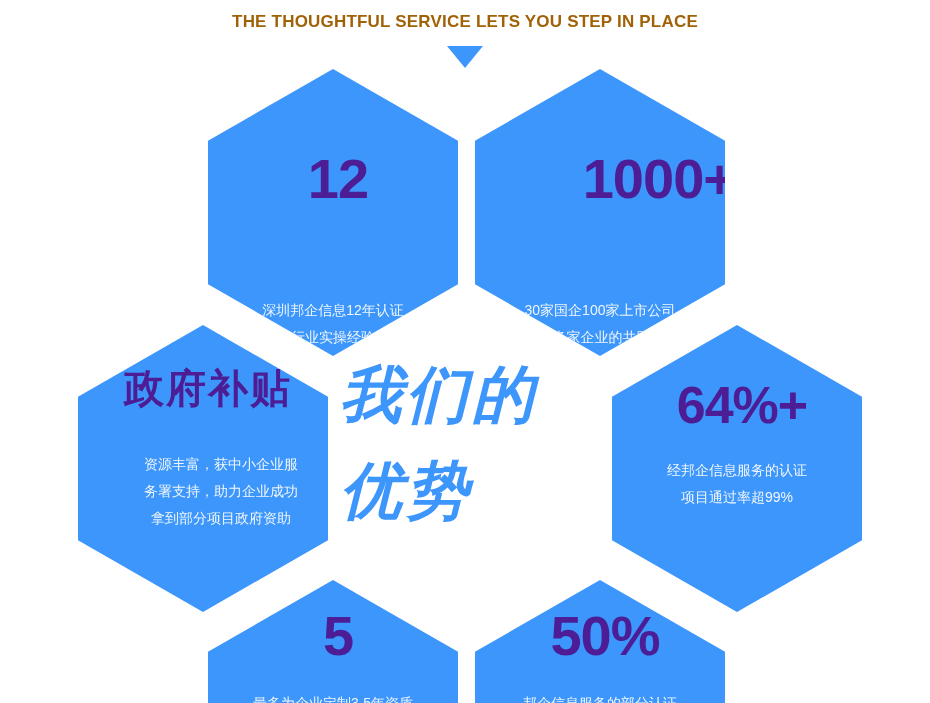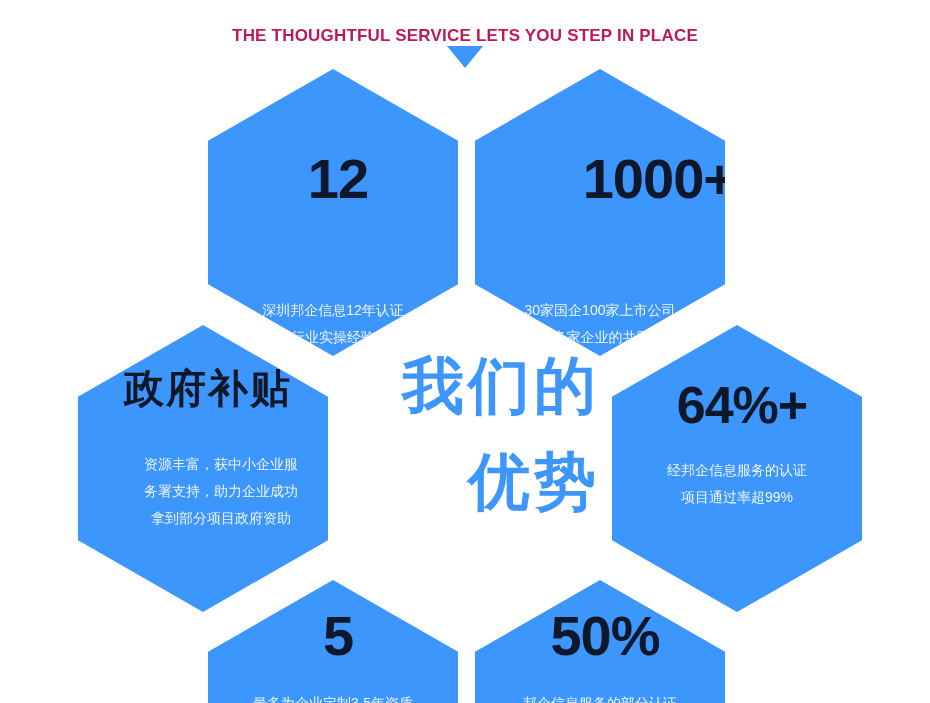--- a/index.html
+++ b/index.html
@@ -20,24 +20,24 @@
     width: 930px;
     height: 703px;
     overflow: hidden;
     background: #ffffff;
   }
 
   
   .headline {
     position: absolute;
     left: 0;
-    top: 25px;
+    top: 11px;
     width: 930px;
     text-align: center;
-    color: #be185d;
+    color: #a16207;
     font-size: 17px;
     font-weight: bold;
     letter-spacing: 0.2px;
     line-height: 22px;
     white-space: nowrap;
   }
 
   .down-arrow {
     position: absolute;
     left: 447px;
@@ -58,21 +58,21 @@
     -webkit-clip-path: polygon(50% 0%, 100% 25%, 100% 75%, 50% 100%, 0% 75%, 0% 25%);
     clip-path: polygon(50% 0%, 100% 25%, 100% 75%, 50% 100%, 0% 75%, 0% 25%);
     box-sizing: border-box;
   }
 
   .hex .big {
     position: absolute;
     left: 0;
     width: 260px;
     text-align: center;
-    color: #0f172a;
+    color: #4c1d95;
     font-weight: bold;
     line-height: 1;
     white-space: nowrap;
   }
 
   .hex .desc {
     position: absolute;
     left: 0;
     width: 250px;
     text-align: center;
@@ -106,30 +106,31 @@
   #hex-5 .big { top: 28px; font-size: 56px; letter-spacing: -1px; }
   #hex-5 .desc { top: 110px; }
 
   #hex-6 .big { top: 28px; font-size: 56px; letter-spacing: -1px; }
   #hex-6 .desc { top: 110px; }
 
   
   .center-title {
     position: absolute;
     left: 340px;
-    top: 341px;
+    top: 350px;
     width: 260px;
-    text-align: right;
+    text-align: left;
     color: #3d96fb;
     font-weight: bold;
     font-size: 62px;
     line-height: 90px;
     letter-spacing: 4px;
     z-index: 5;
     pointer-events: none;
+    font-style: italic;
   }
   .center-title .line2 {
     display: block;
     margin-top: 6px;
   }
 </style>
 </head>
 <body>
 
 <div id="stage">

